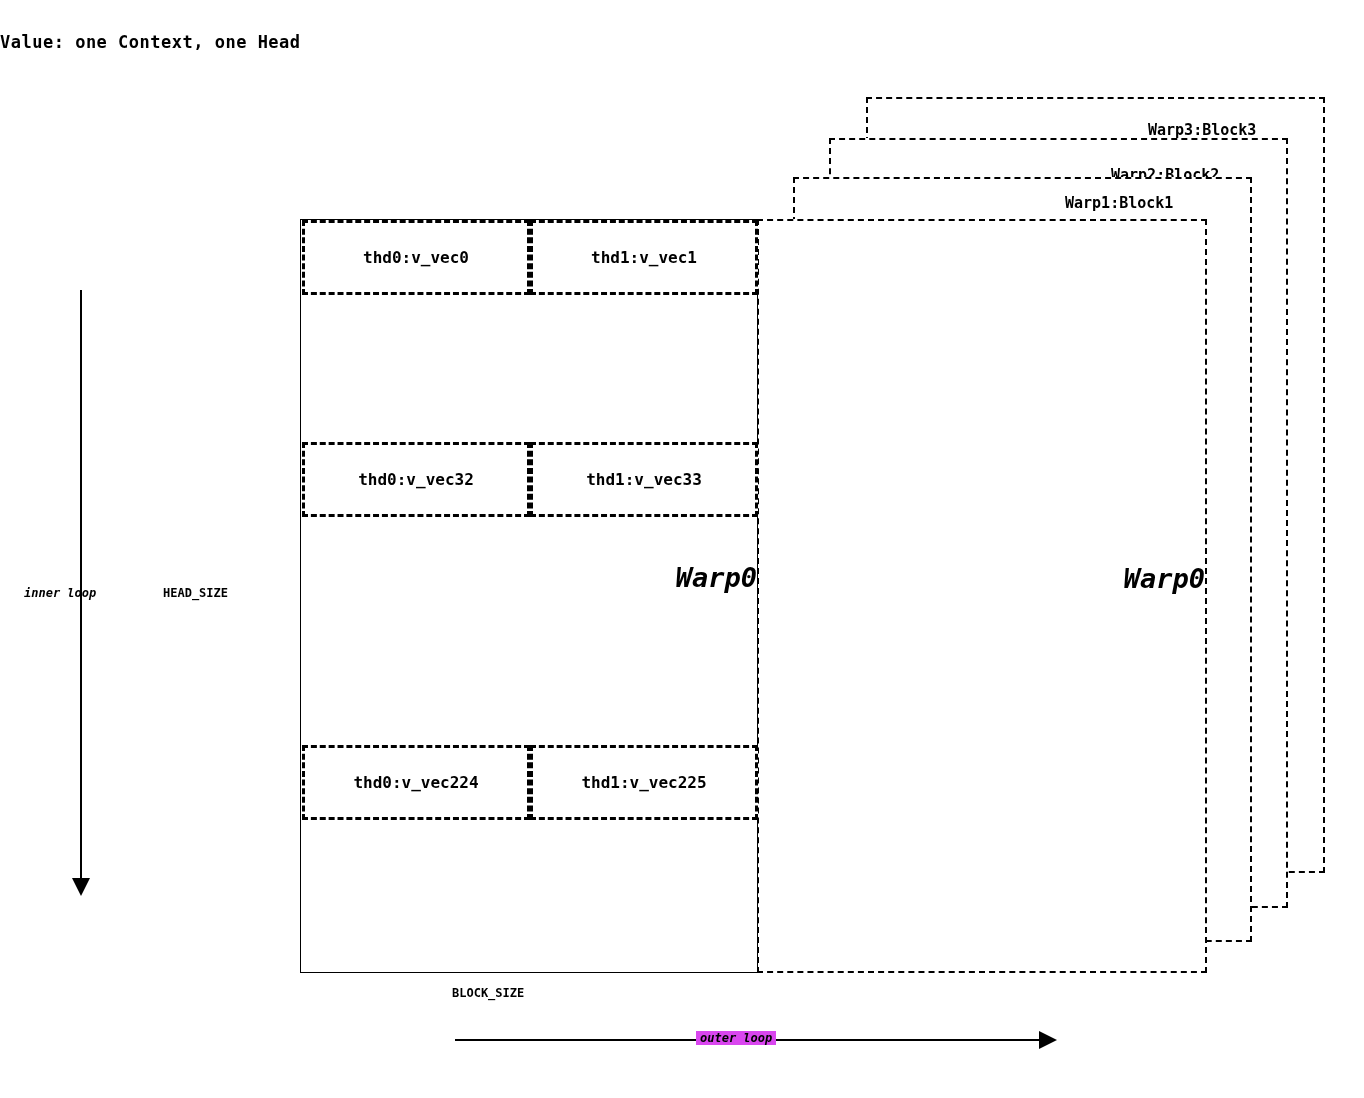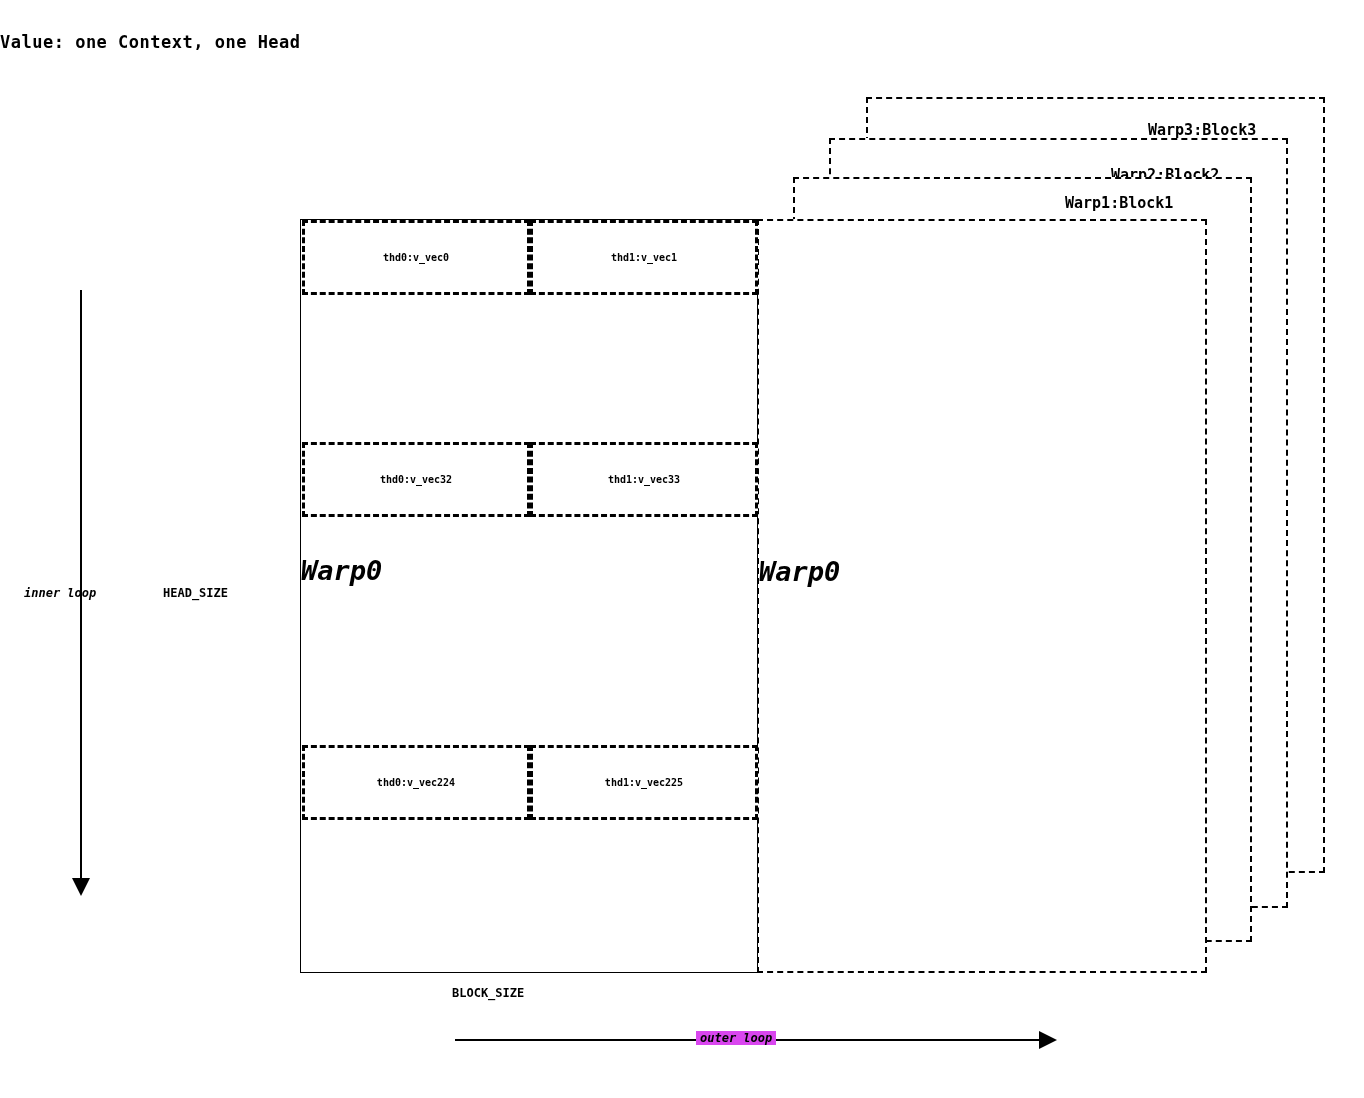--- a/index.html
+++ b/index.html
@@ -63,37 +63,38 @@
     width: 458px;
     height: 754px;
     border: 1.5px solid #000;
     background: #ffffff;
     box-sizing: border-box;
   }
 
   .block-caption {
     position: absolute;
     width: 100%;
-    text-align: left;
+    text-align: right;
     font-size: 27px;
     font-weight: bold;
     font-style: italic;
     line-height: 1.35;
     font-family: "DejaVu Sans Mono", "Liberation Mono", monospace;
+    margin-top: 7px;
   }
 
   
   .cell {
     position: absolute;
     border: 3px dashed #000;
     box-sizing: border-box;
     display: flex;
     align-items: center;
     justify-content: center;
-    font-size: 10px;
+    font-size: 16px;
     font-weight: bold;
     background: #ffffff;
     font-family: "DejaVu Sans Mono", "Liberation Mono", monospace;
   }
 
   
   .vline {
     position: absolute;
     width: 0;
     border-left: 2px solid #000;

